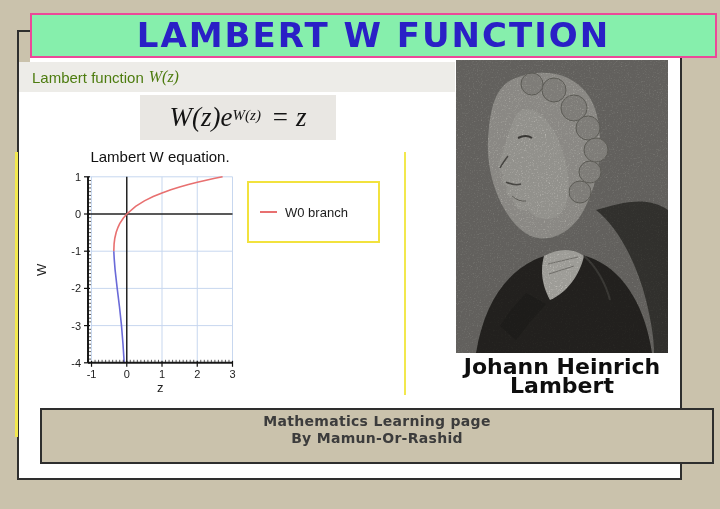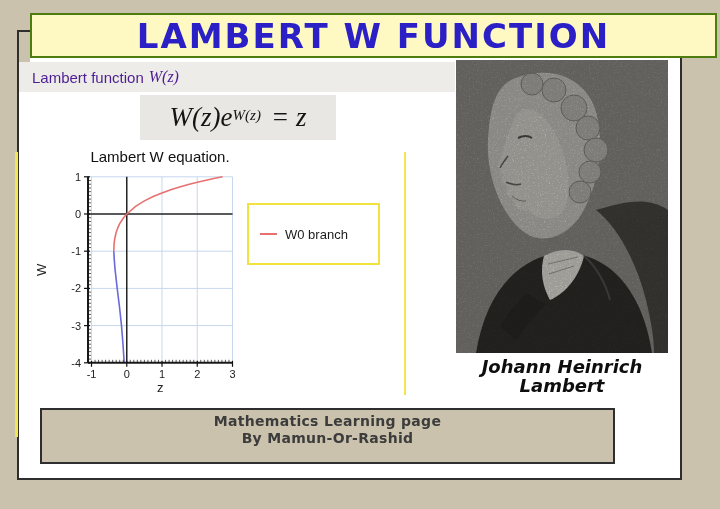--- a/index.html
+++ b/index.html
@@ -9,31 +9,31 @@
     font-family:"Liberation Sans",sans-serif;
   }
   .abs{position:absolute;}
   .outer-box{
     left:17px;top:30px;width:661px;height:446px;
     background:#ffffff;border:2px solid #2e2e2e;z-index:1;
   }
   .tan-notch{left:19px;top:32px;width:11px;height:30px;background:#cac2ac;z-index:2;}
   .title-bar{
     left:30px;top:13px;width:683px;height:41px;
-    background:#fef9c3;border:2px solid #4d7c0f;z-index:8;
-    display:flex;align-items:flex-end;justify-content:center;
+    background:#86efac;border:2px solid #ec4899;z-index:8;
+    display:flex;align-items:flex-start;justify-content:center;
   }
   .title-text{
     font-family:"DejaVu Sans",sans-serif;font-weight:bold;
     font-size:34px;letter-spacing:2px;color:#2a20c6;white-space:nowrap;
   }
   .intro-strip{
     left:19px;top:62px;width:436px;height:30px;background:#edece8;z-index:3;
     display:flex;align-items:center;padding-left:13px;box-sizing:border-box;
-    font-size:15px;color:#4c1d95;white-space:nowrap;
+    font-size:15px;color:#4d7c0f;white-space:nowrap;
   }
   .intro-math{
     font-family:"Liberation Serif",serif;font-style:italic;
     font-size:16px;margin:0 5px;
   }
   .equation-box{
     left:140px;top:95px;width:196px;height:45px;background:#e9e7e3;z-index:3;
     display:flex;align-items:center;justify-content:center;
     font-family:Liberation Serif, serif;font-style:italic;
     font-size:27px;color:#141414;
@@ -43,34 +43,34 @@
   .chart-title{
     left:60px;top:148px;width:200px;text-align:center;
     font-size:15px;color:#111;z-index:3;
   }
   #plot{left:30px;top:145px;z-index:3;}
   svg text{font-family:"Liberation Sans",sans-serif;fill:#222;}
   .legend{
     left:247px;top:181px;width:133px;height:62px;z-index:3;
     background:#ffffff;border:2px solid #f2e23e;
     display:flex;flex-direction:column;justify-content:center;gap:10px;
-    padding-left:11px;box-sizing:border-box;margin-top:22px;
+    padding-left:11px;box-sizing:border-box;
   }
   .legend-row{display:flex;align-items:center;gap:8px;font-size:13px;color:#1c1c1c;}
   .legend-line{width:17px;height:0;border-top:2px solid #888;}
   .yellow-left{left:15px;top:152px;width:3px;height:285px;background:#f2e84e;z-index:4;}
   .yellow-divider{left:404px;top:152px;width:2px;height:243px;background:#f2e84e;z-index:3;}
   .portrait{left:456px;top:60px;width:212px;height:293px;z-index:3;}
   .caption{
     left:456px;top:357px;width:212px;text-align:center;z-index:3;
     font-family:"DejaVu Sans",sans-serif;font-weight:bold;
-    font-size:18px;line-height:19px;color:#0e0e0e;font-style:italic;
+    font-size:22px;line-height:19px;color:#0e0e0e;
   }
   .footer-box{
-    left:40px;top:408px;width:575px;height:56px;z-index:5;
+    left:40px;top:408px;width:674px;height:56px;z-index:5;
     background:#cac2ac;border:2px solid #2e2e2e;
     text-align:center;padding-top:3px;box-sizing:border-box;
   }
   .footer-line{
     font-family:"DejaVu Sans",sans-serif;font-weight:bold;
     font-size:14px;line-height:17px;color:#3c3c3c;letter-spacing:0.3px;
   }
 </style>
 </head>
 <body>

